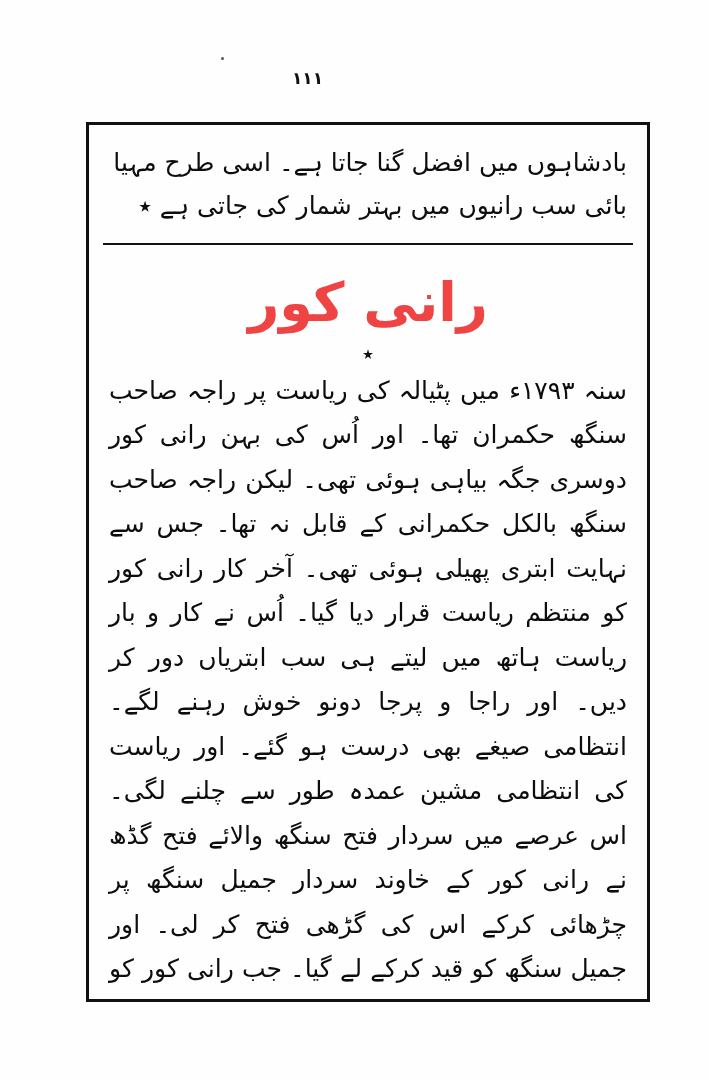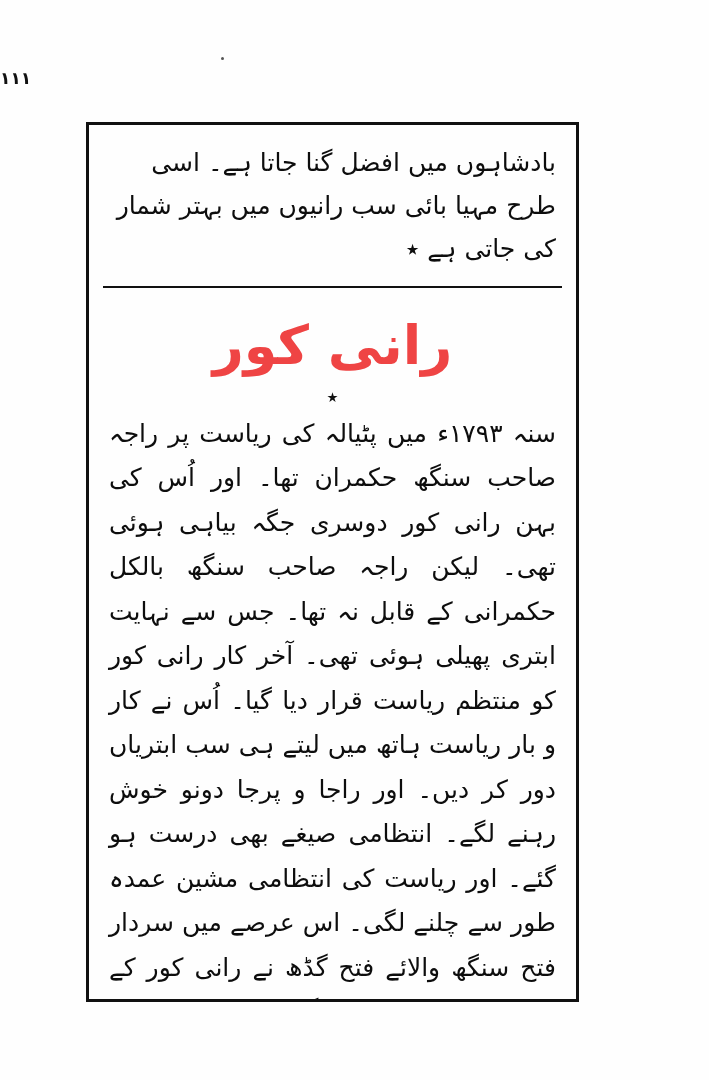--- a/index.html
+++ b/index.html
@@ -18,32 +18,33 @@
     position: absolute;
     inset: 0;
     background: #fefefe;
   }
   
   .page-number {
     position: absolute;
     top: 68px;
     left: 0;
     width: 615px;
+    text-align: center;
     font-size: 17px;
     letter-spacing: 1px;
     color: #111;
     font-family: "DejaVu Sans", sans-serif;
     font-weight: bold;
   }
   
   .text-frame {
     position: absolute;
     left: 86px;
     top: 122px;
-    width: 493px;
+    width: 564px;
     height: 880px;
     border: 3px solid #111;
     box-sizing: border-box;
     padding: 10px 14px 0 14px;
     overflow: hidden;
   }
   .rtl {
     direction: rtl;
     text-align: right;
     unicode-bidi: embed;

